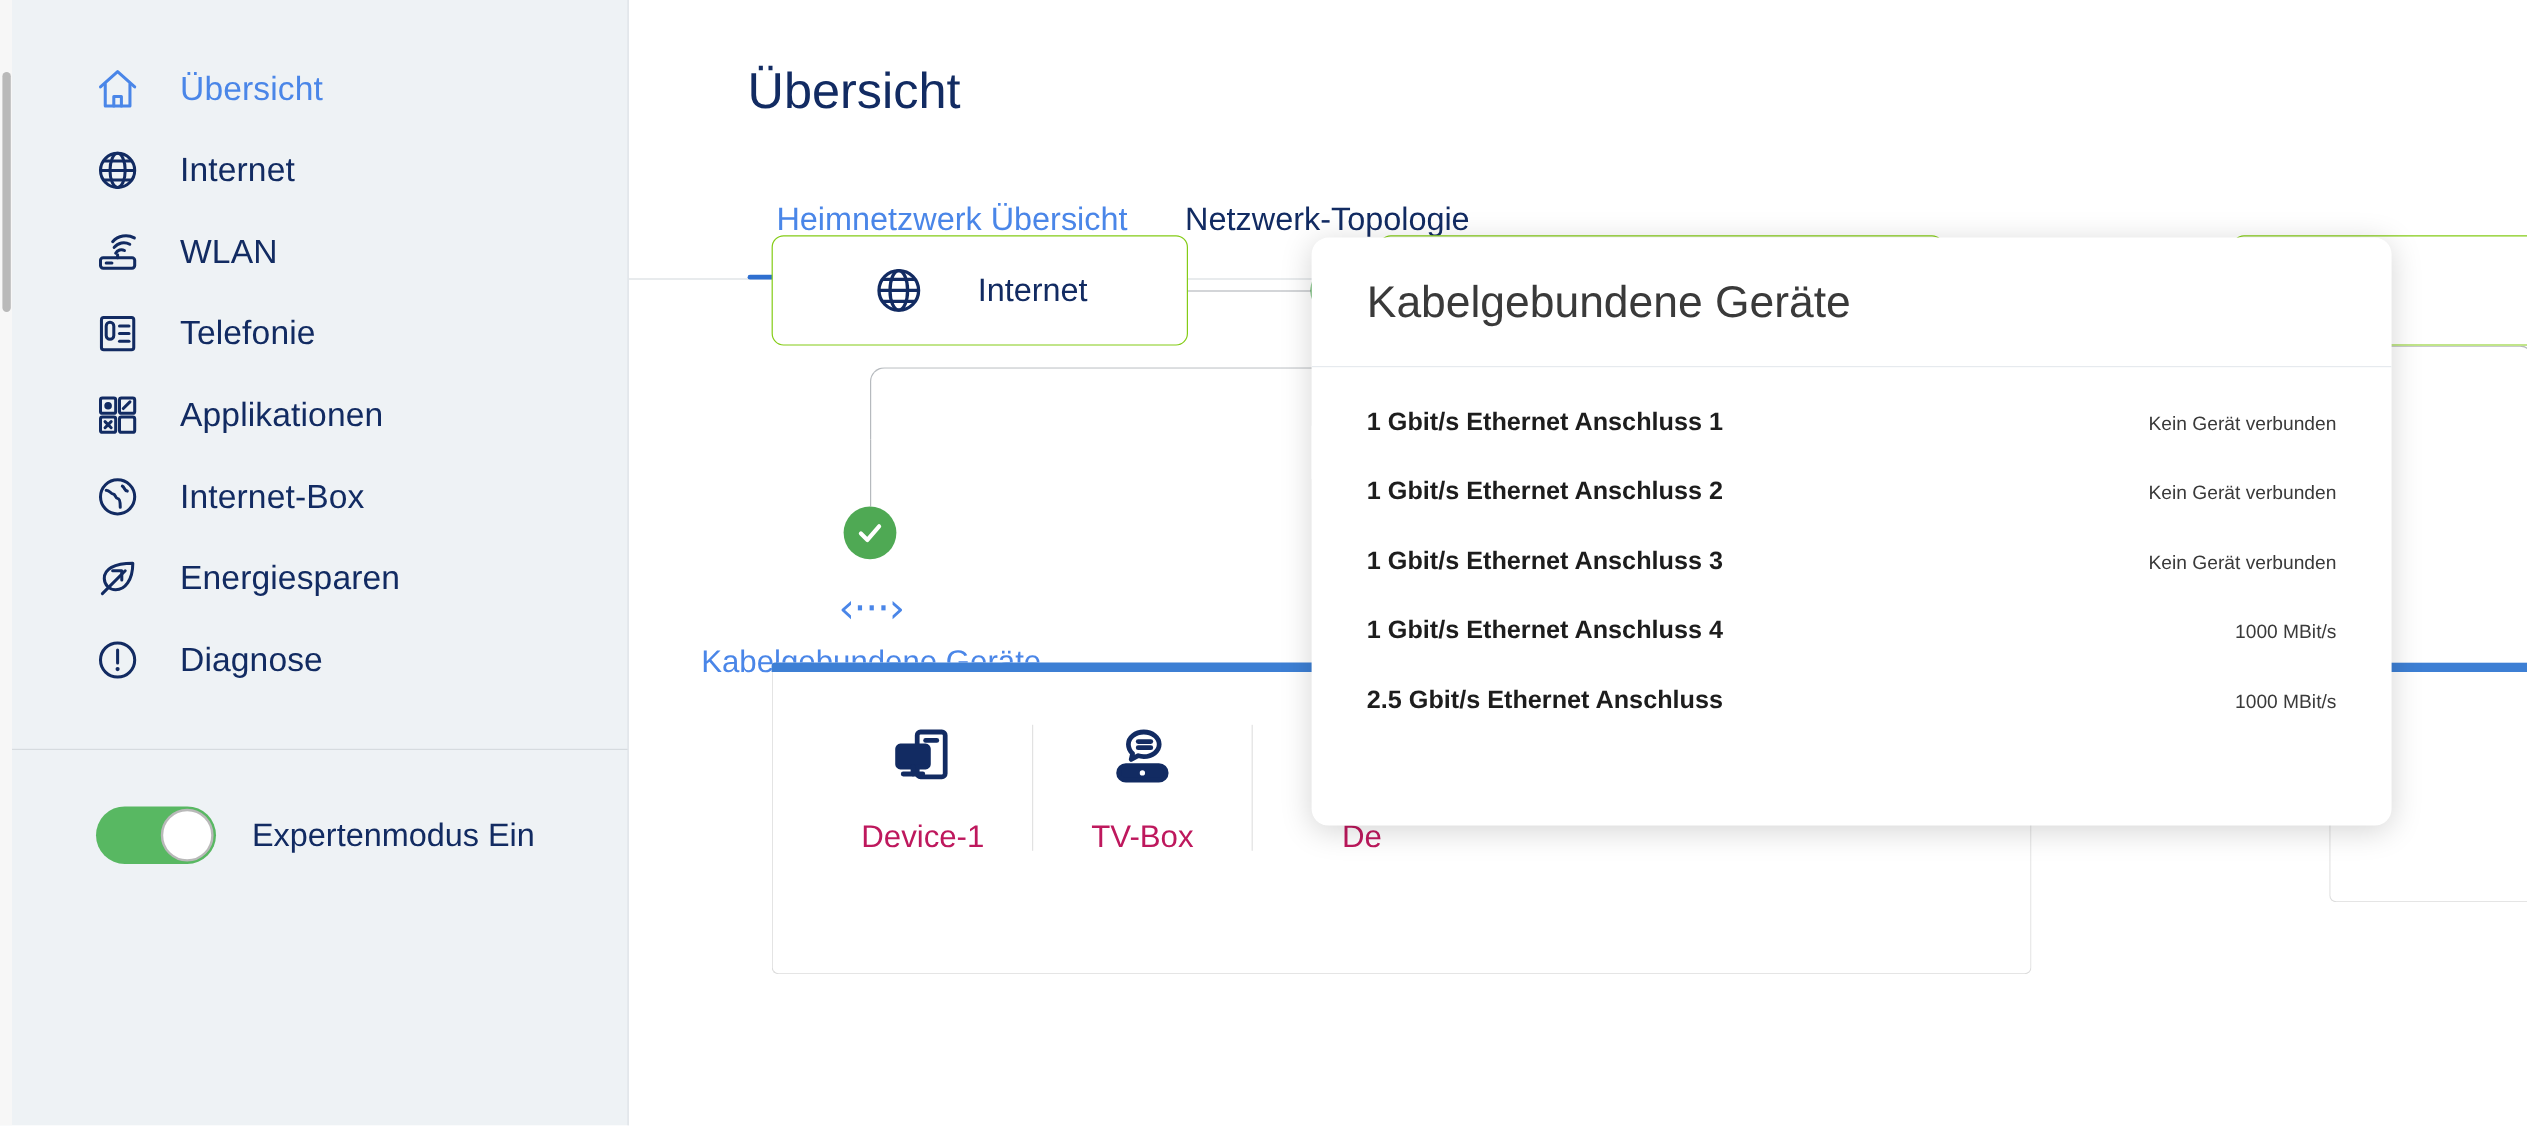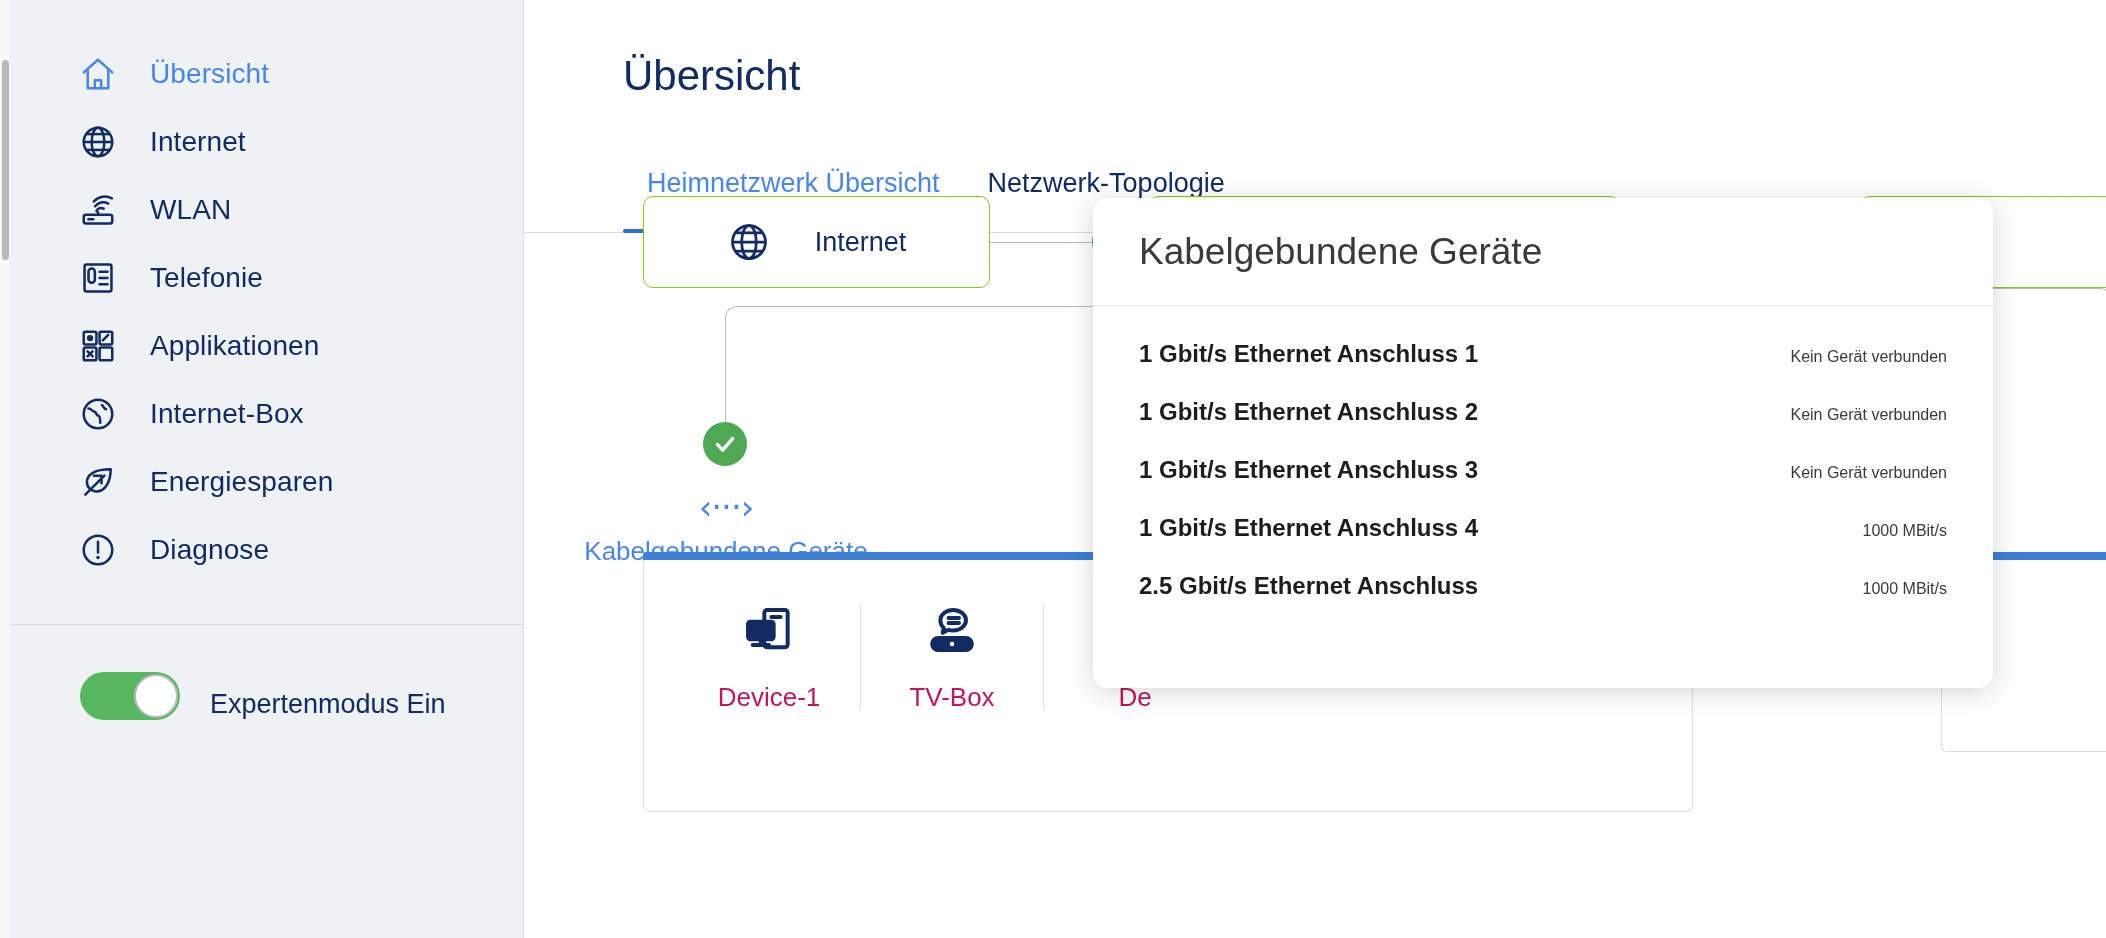--- a/index.html
+++ b/index.html
@@ -75,21 +75,21 @@
     top: 624px;
     height: 1px;
     background: #d6dbdf;
   }
 
   .expert-row {
     position: absolute;
     left: 80px;
     top: 672px;
     display: flex;
-    align-items: flex-end;
+    align-items: center;
     gap: 30px;
     cursor: pointer;
   }
   .toggle {
     position: relative;
     width: 100px; height: 48px;
     border-radius: 26px;
     background: #58b862;
     flex: 0 0 100px;
   }
@@ -362,21 +362,21 @@
     white-space: nowrap;
   }
   .popover-body { padding: 34px 46px 0 46px; }
   .prow {
     display: flex;
     justify-content: space-between;
     align-items: baseline;
     height: 58px;
   }
   .prow .pname {
-    font-size: 24px;
+    font-size: 21px;
     color: #1d1d1d;
     font-weight: 700;
     white-space: nowrap;
   }
   .prow .pval {
     font-size: 16px;
     color: #3a3a3a;
     white-space: nowrap;
   }
 </style>

